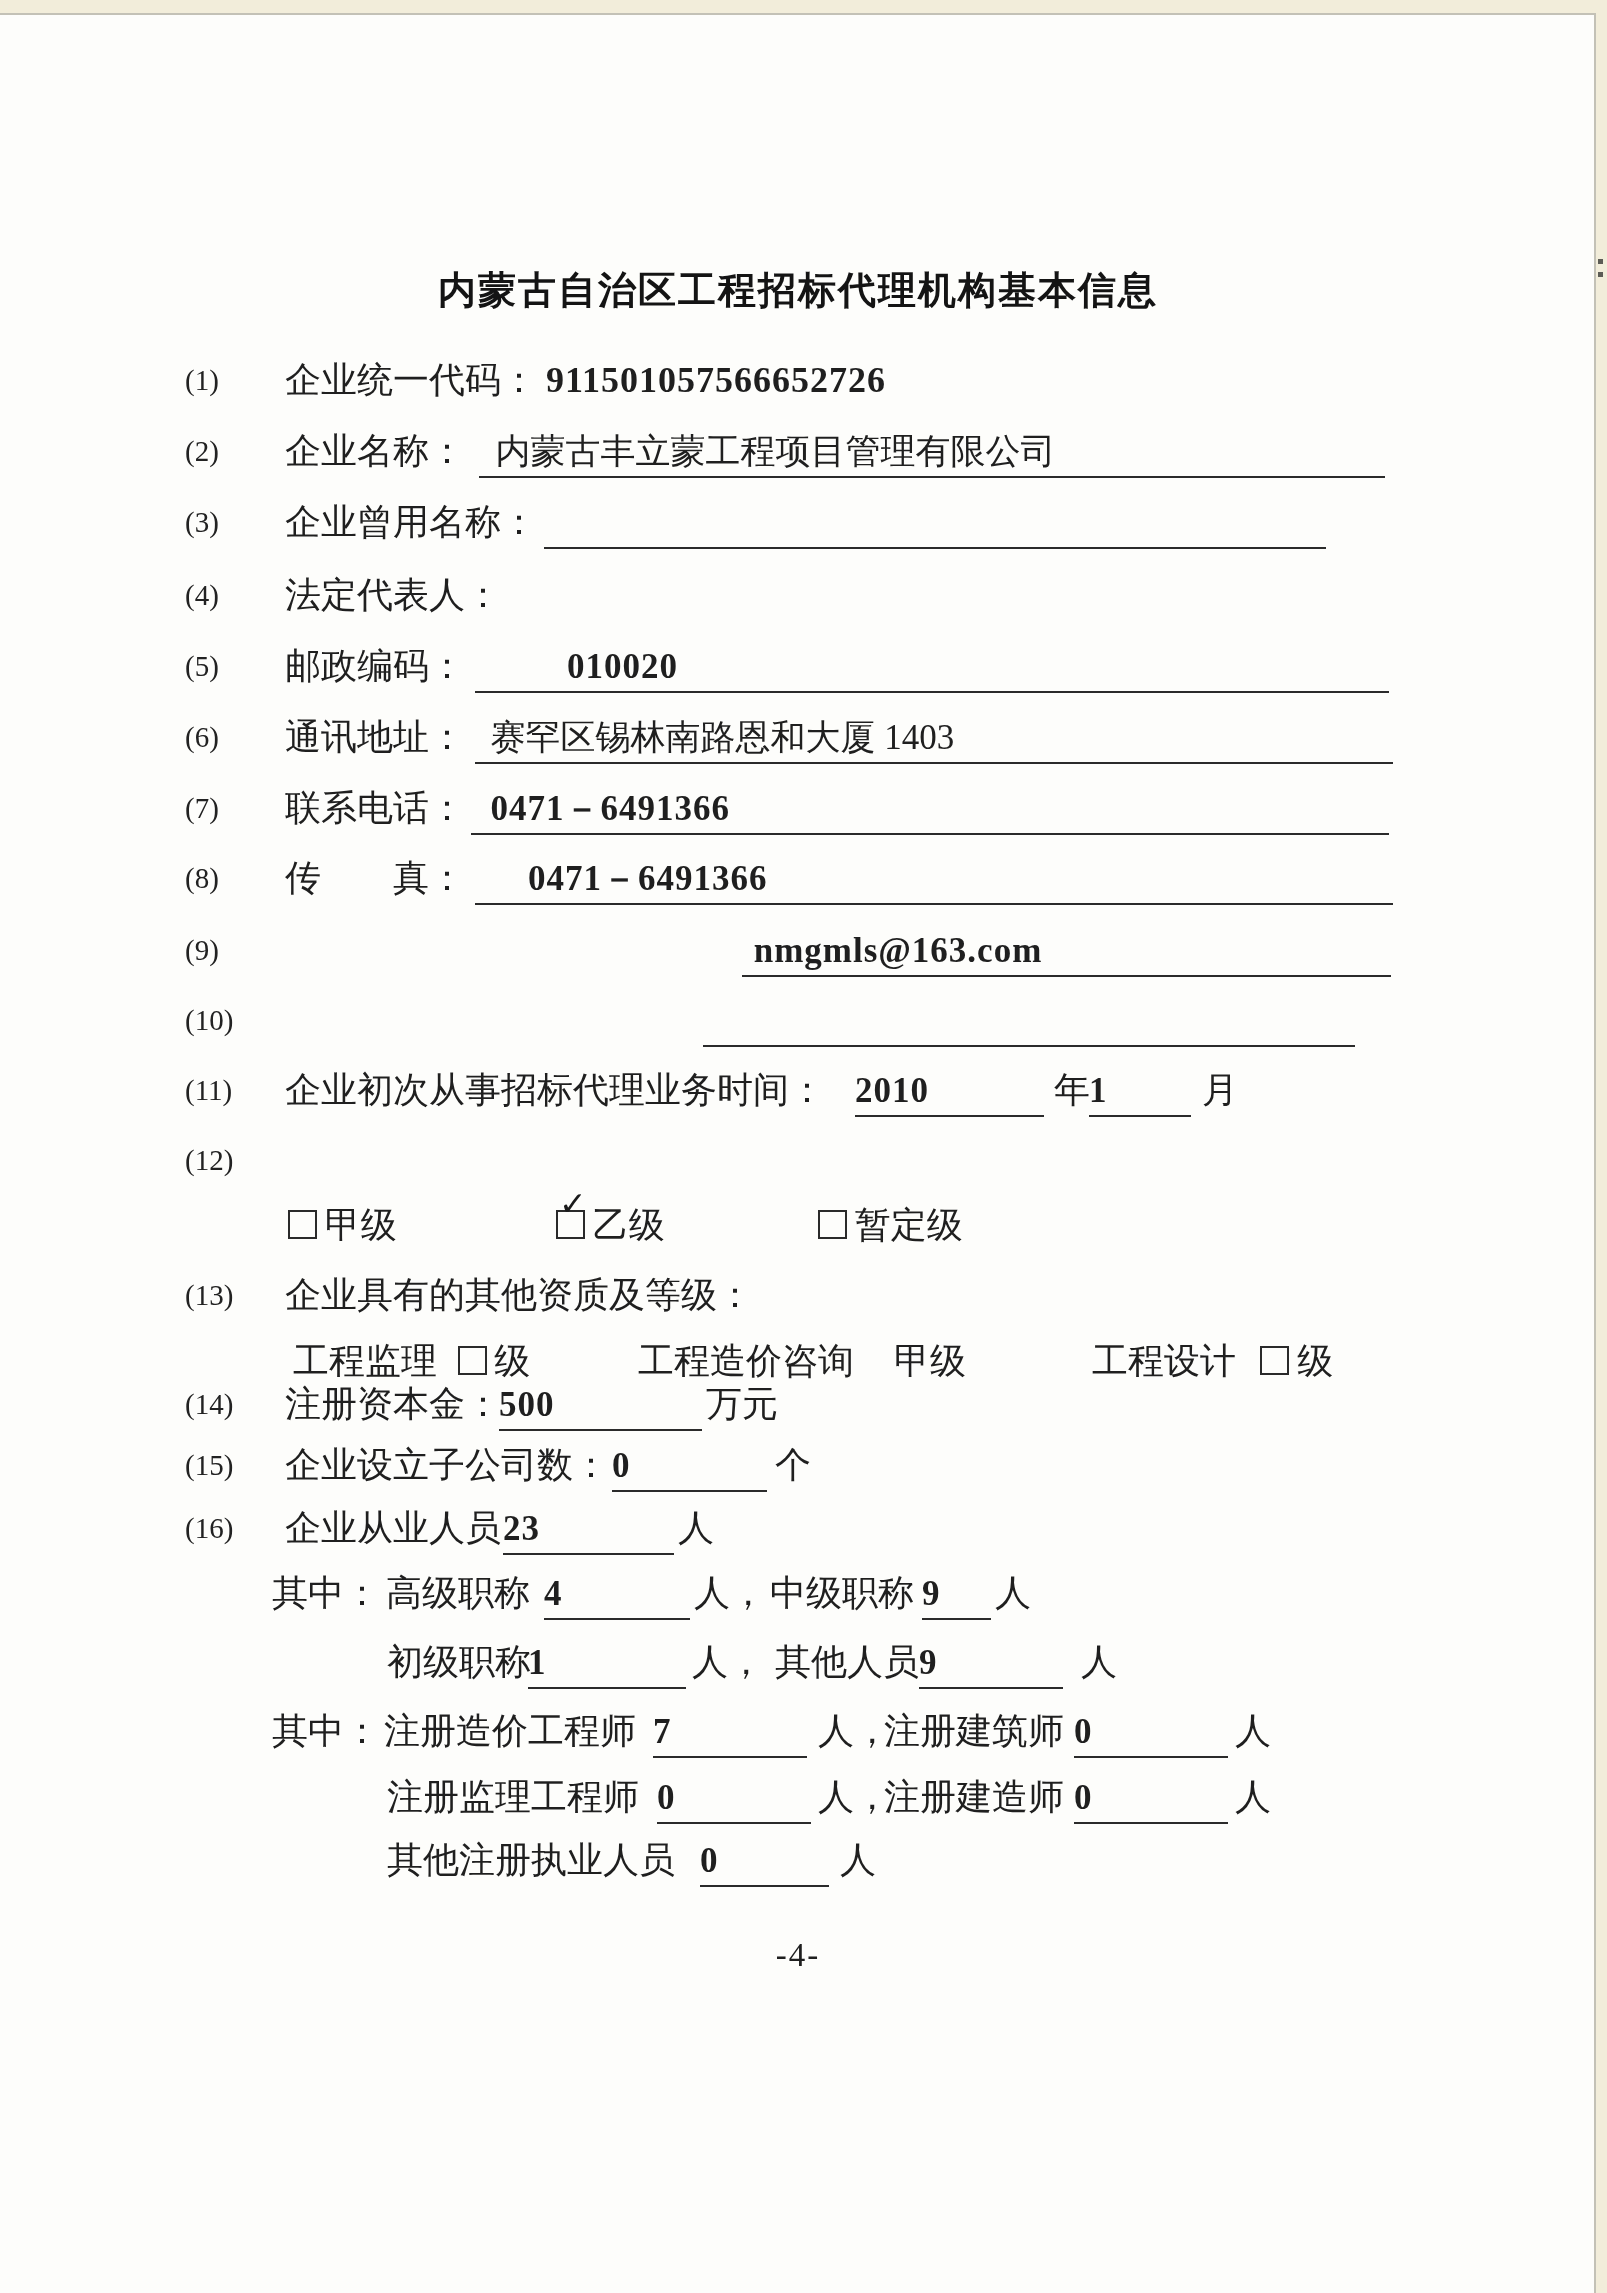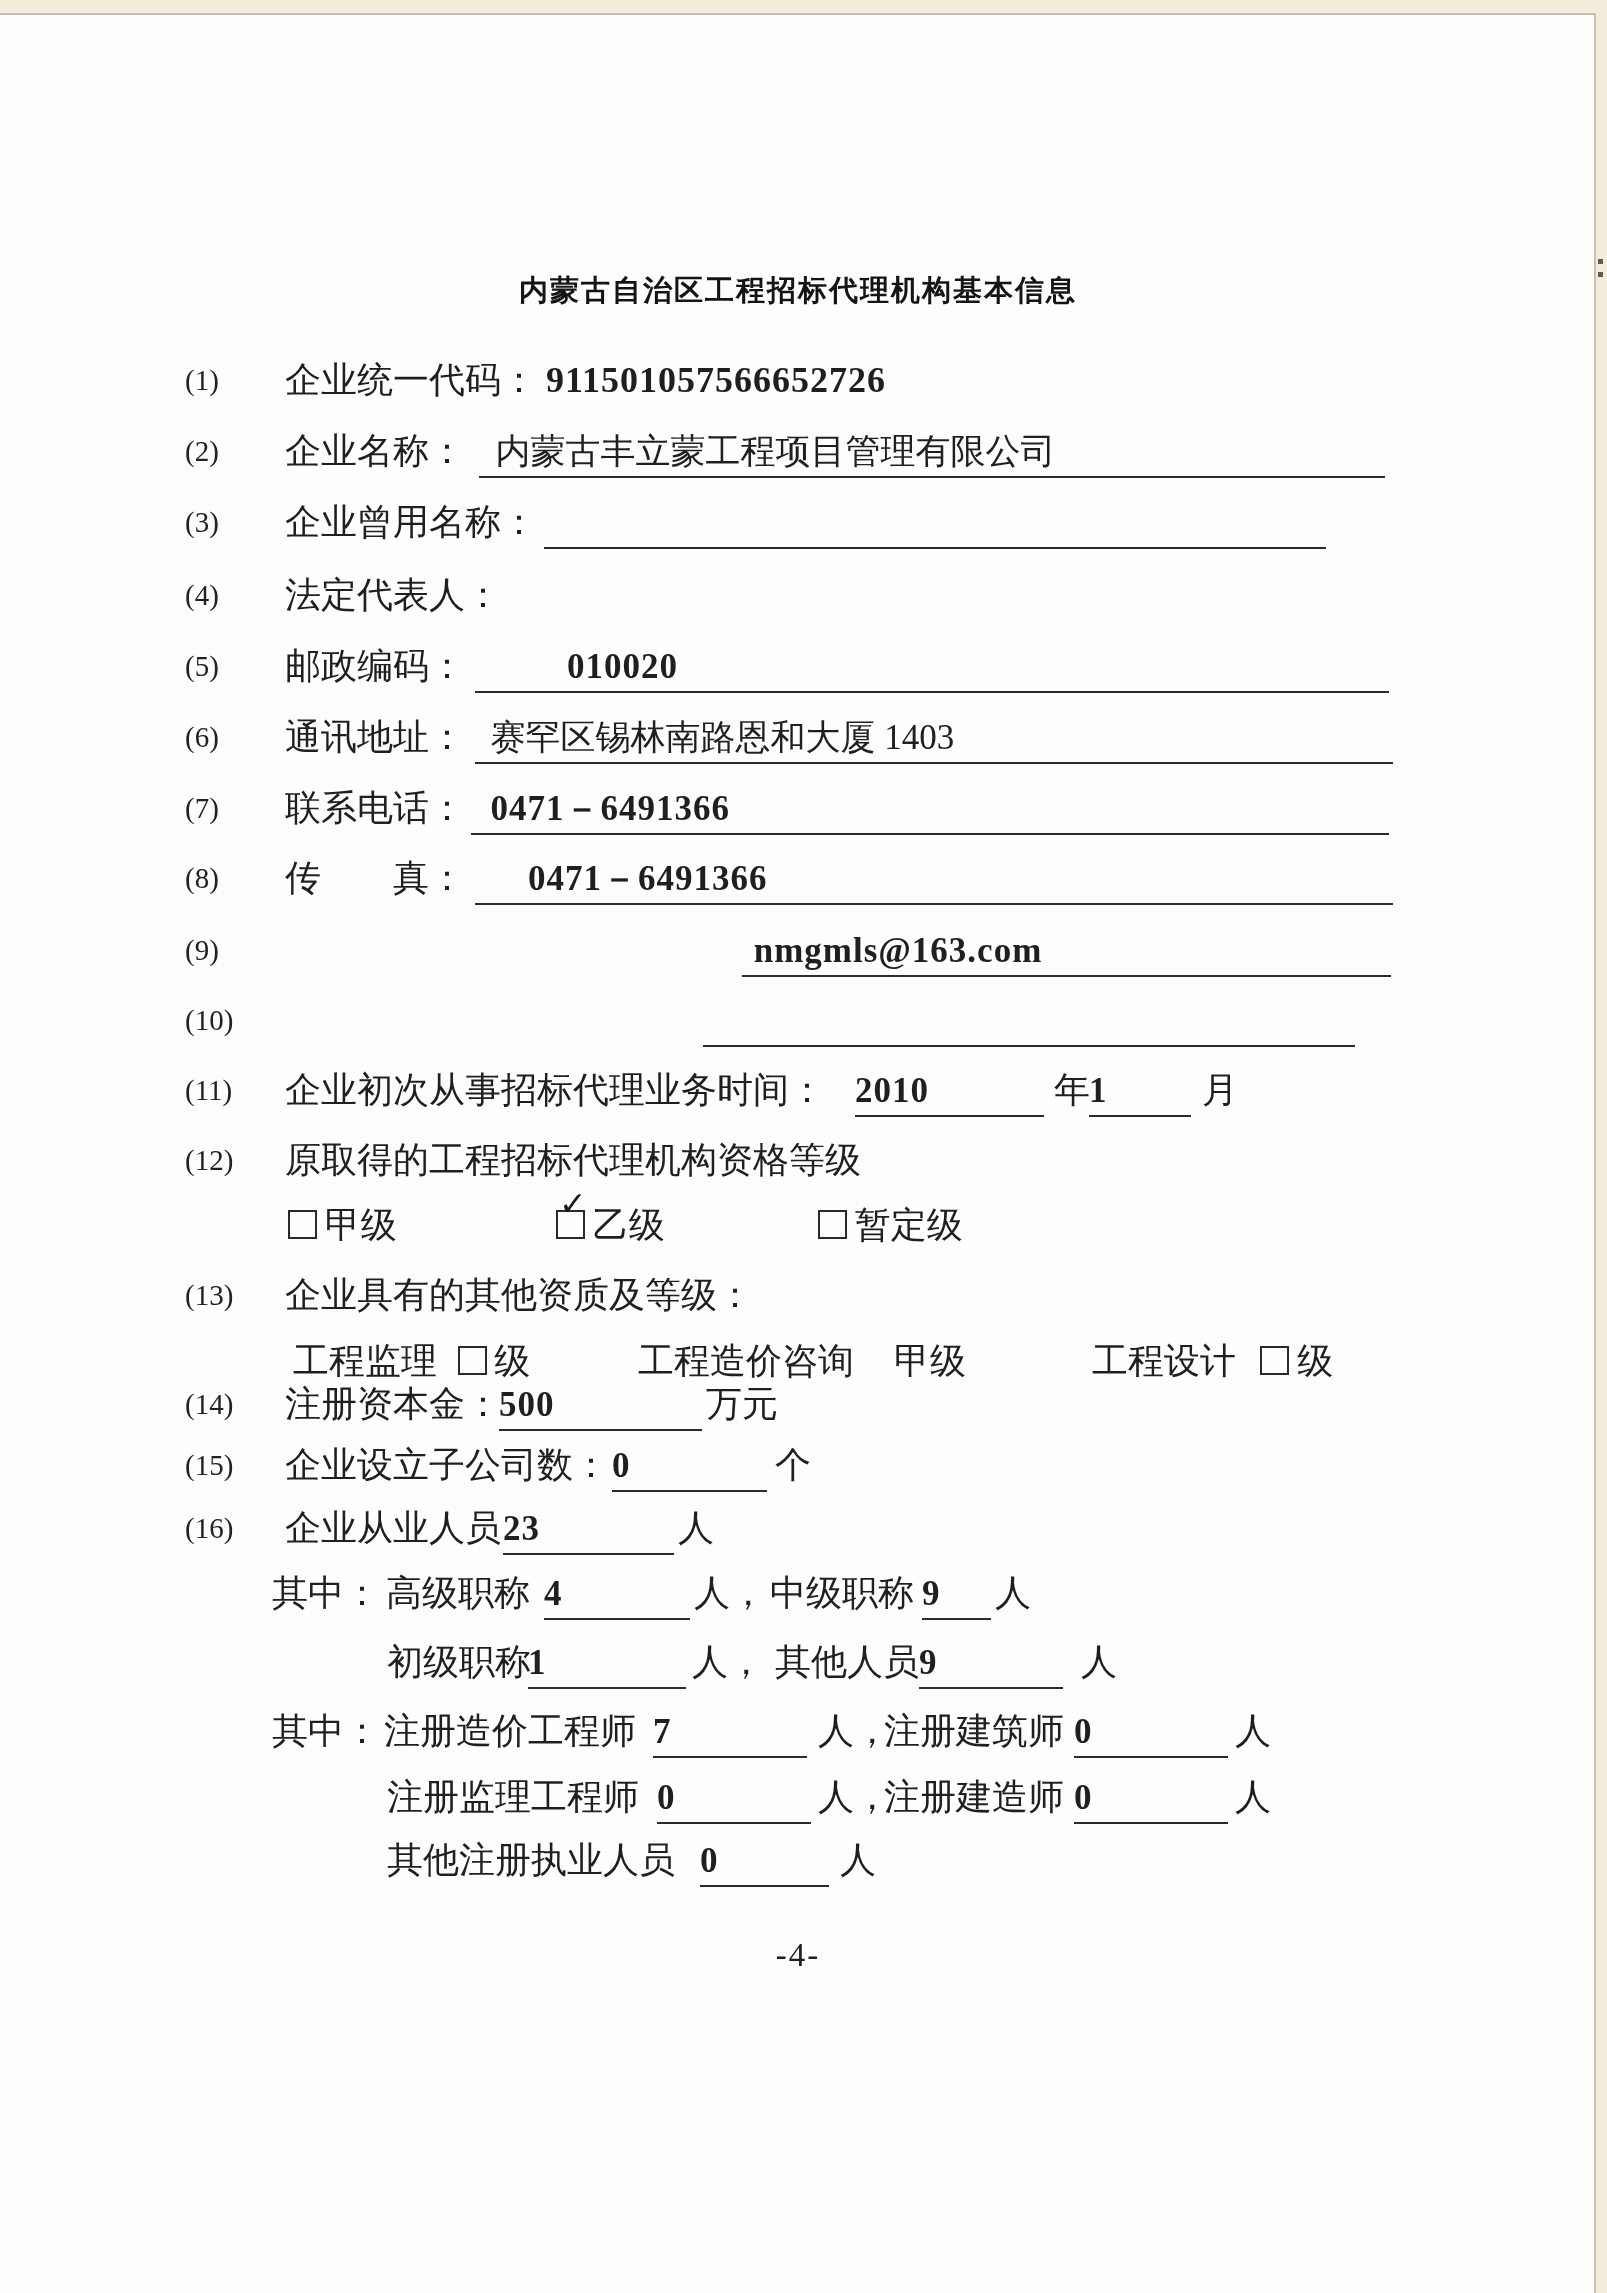--- a/index.html
+++ b/index.html
@@ -12,21 +12,21 @@
     overflow:hidden;
   }
   .sheet{
     position:absolute;left:0;top:12.7px;right:10.7px;bottom:0;
     background:#fdfdfb;
     border-top:2px solid #c3c1b6;
     border-right:2px solid #c3c1b6;
   }
   .doc-title{
     position:absolute;left:0;top:261px;width:1596px;height:59px;
-    text-align:center;font-size:29px;font-weight:bold;
+    text-align:center;font-size:38px;font-weight:bold;
     letter-spacing:2px;line-height:59px;color:#141414;
   }
   .row{position:absolute;left:0;width:1607px;height:57px;font-size:36px;line-height:57px;}
   .row>span{position:absolute;top:0;line-height:57px;white-space:nowrap;}
   .num{left:185px;width:98px;font-size:29px;color:#222;}
   .lbl{left:285px;}
   .u{
     position:absolute;top:2px;height:53px;
     border-bottom:2px solid #2b2b2b;
     line-height:49px;font-size:35px;white-space:nowrap;
@@ -118,21 +118,20 @@
     <span class="num">(11)</span>
     <span class="lbl">企业初次从事招标代理业务时间：</span>
     <span class="u center latin" style="left:855px;width:189px">2010</span>
     <span style="left:1054px">年</span>
     <span class="u center latin" style="left:1089px;width:102px">1</span>
     <span style="left:1202px">月</span>
   </div>
 
   <div class="row" style="top:1132px">
     <span class="num">(12)</span>
-    <span class="lbl">原取得的工程招标代理机构资格等级</span>
   </div>
 
   <div class="row" style="top:1197px">
     <span style="left:288px"><span class="box"></span><span>甲级</span></span>
     <span style="left:556px"><span class="box checked"></span><span>乙级</span></span>
     <span style="left:818px"><span class="box"></span><span>暂定级</span></span>
   </div>
 
   <div class="row" style="top:1267px">
     <span class="num">(13)</span>

